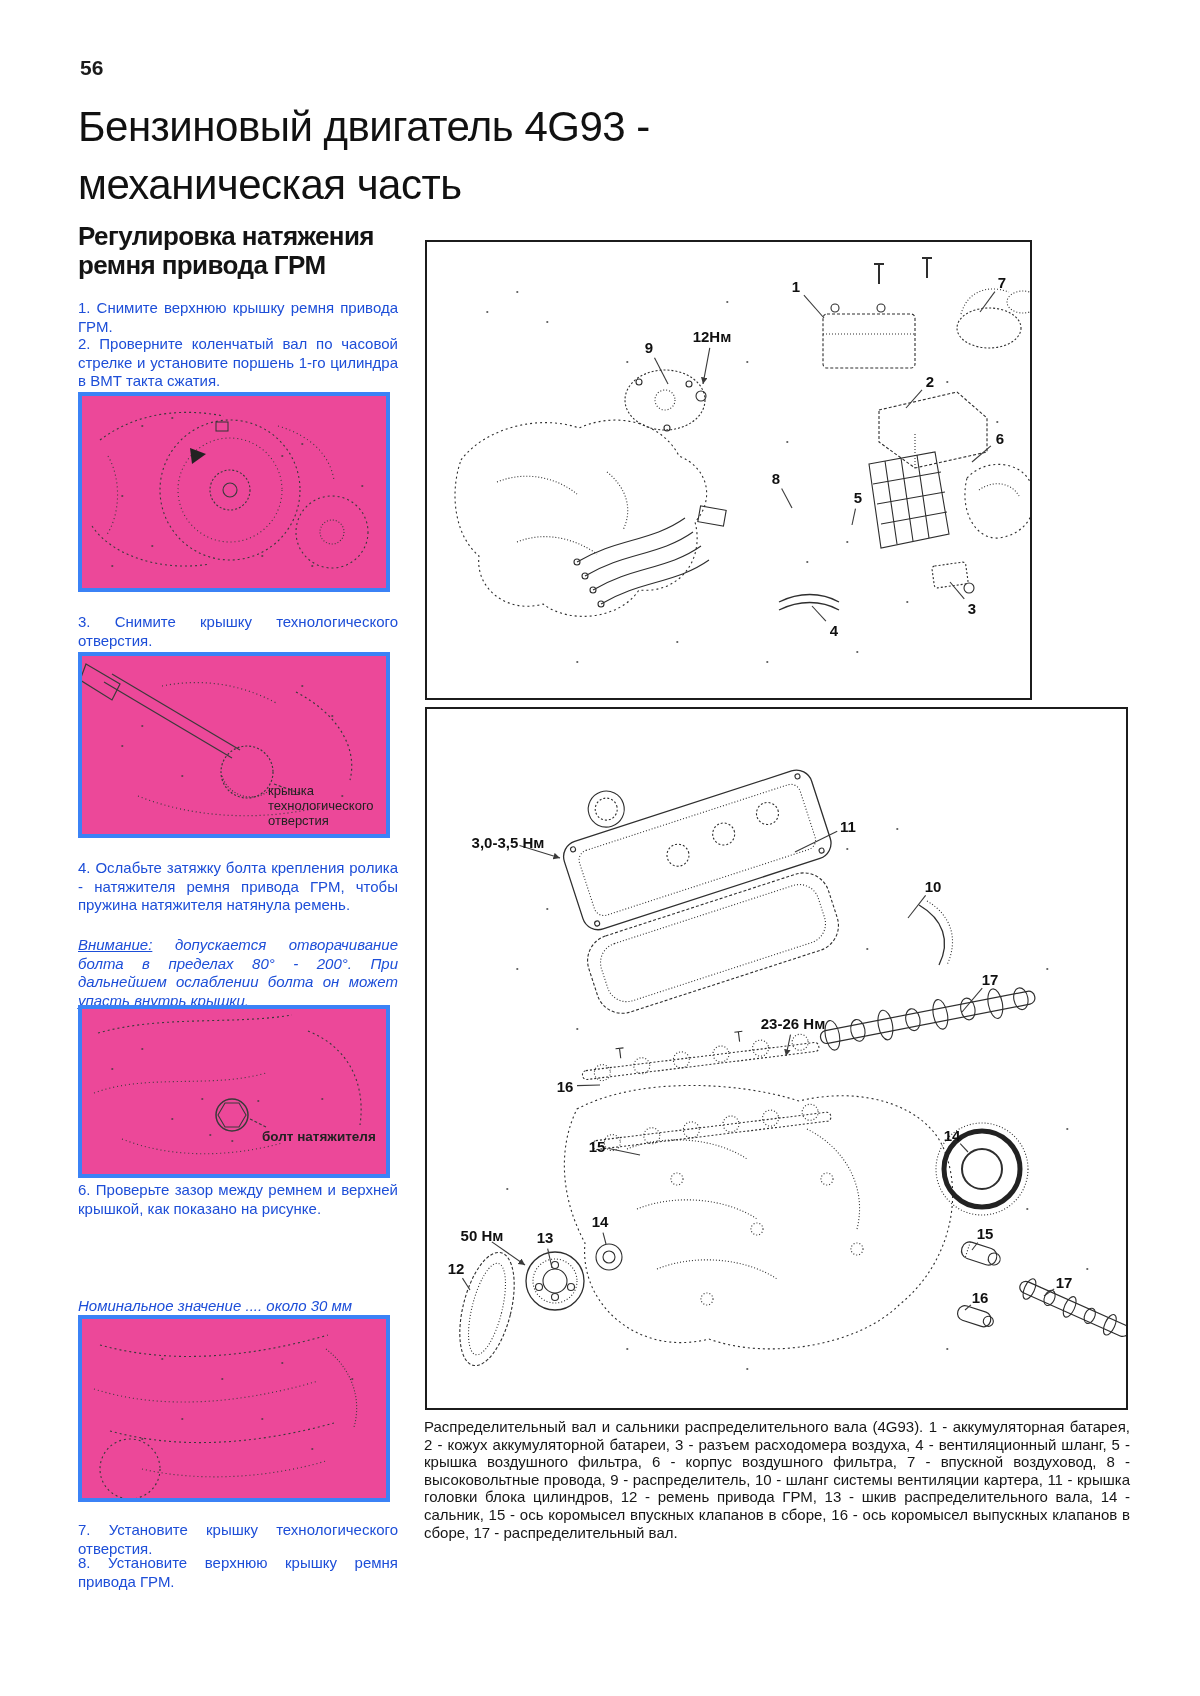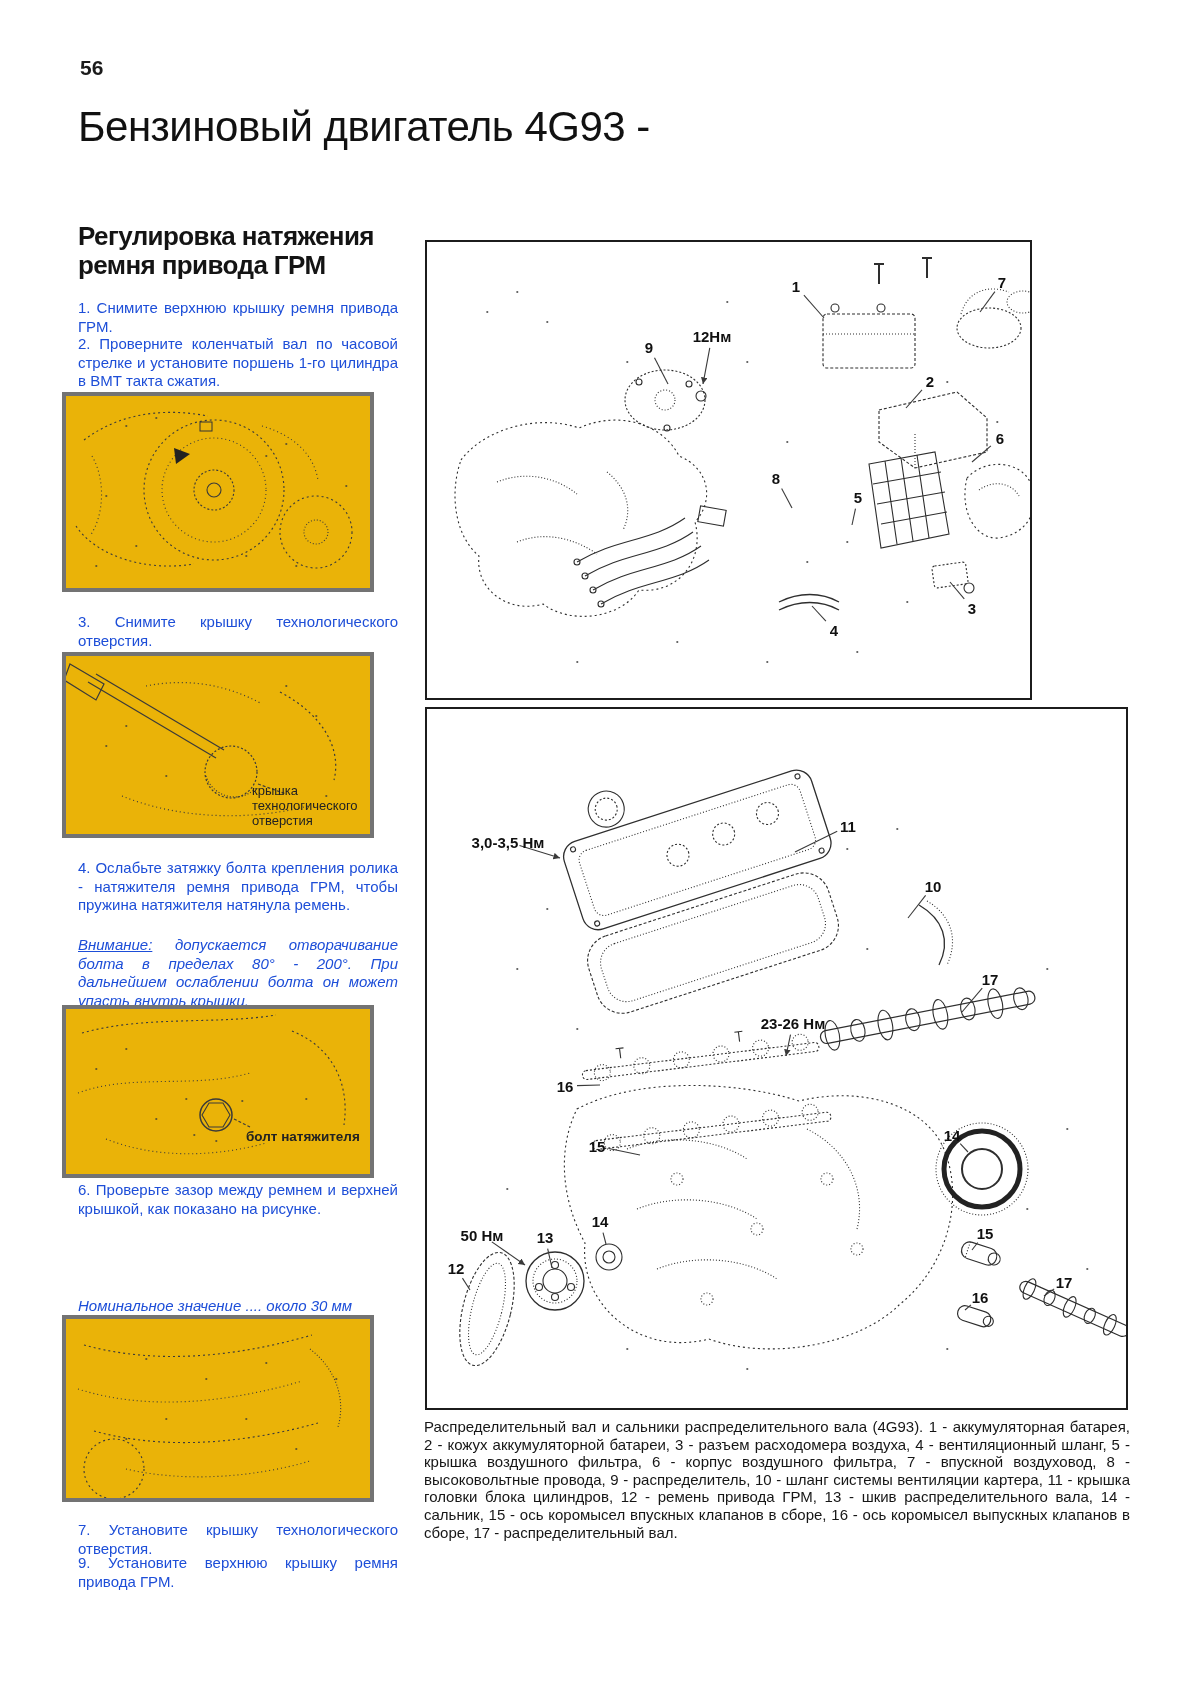--- a/index.html
+++ b/index.html
@@ -7,39 +7,39 @@
          font-family:"Liberation Sans",sans-serif;color:#1b1b1b;overflow:hidden;}
   .abs{position:absolute;}
   .page-number{left:80px;top:56px;font-size:21px;font-weight:bold;}
   .title{left:78px;top:98px;font-size:42px;font-weight:normal;line-height:58px;
          letter-spacing:-0.5px;margin:0;color:#111;}
   .section-heading{left:78px;top:222px;font-size:26px;font-weight:bold;line-height:29px;
          letter-spacing:-0.6px;margin:0;color:#141414;}
   .body-text{left:78px;width:320px;font-size:15px;line-height:18.6px;text-align:justify;color:#1d4ed8;}
   .italic{font-style:italic;}
   .warn-term{font-style:italic;text-decoration:underline;}
-  .figbox{left:62px;width:312px;border:4px solid #737373;background:#eab308;box-sizing:border-box;}
+  .figbox{left:78px;width:312px;border:4px solid #3b82f6;background:#ec4899;box-sizing:border-box;}
   .diag{left:425px;border:2px solid #1c1c1c;background:#fff;box-sizing:border-box;}
   .caption{left:424px;top:1418px;width:706px;font-size:15px;line-height:17.6px;
            text-align:justify;color:#161616;margin:0;}
   .fig-label{position:absolute;font-size:13px;line-height:15px;color:#222;white-space:pre-line;}
   .fig-label.bold{font-weight:bold;font-size:13.5px;}
   .callout{position:absolute;transform:translate(-50%,-50%);font-size:15px;font-weight:bold;
            color:#101010;white-space:nowrap;z-index:5;}
   #leader-svg{position:absolute;left:0;top:0;z-index:4;pointer-events:none;}
   svg{display:block;}
 </style>
 </head>
 <body>
 
 <div class="sheet">
 
   <div class="abs page-number">56</div>
 
-  <h1 class="abs title"><span>Бензиновый двигатель 4G93 -</span><br></h1>
+  <h1 class="abs title"><span>Бензиновый двигатель 4G93 -</span><br><span>механическая часть</span></h1>
 
   <h2 class="abs section-heading"><span>Регулировка натяжения</span><br><span>ремня привода ГРМ</span></h2>
 
   <p class="abs body-text" style="top:284px">1. Снимите верхнюю крышку ремня привода ГРМ.</p>
   <p class="abs body-text" style="top:320px">2. Проверните коленчатый вал по часовой стрелке и установите поршень 1-го цилиндра в ВМТ такта сжатия.</p>
 
   <div class="abs figbox" style="top:392px;height:200px">
     <svg width="304" height="192" viewBox="0 0 304 192">
       <g stroke="#3a3a3a" fill="none" stroke-width="1.1">
         <circle cx="148" cy="94" r="70" stroke-dasharray="2 3"></circle>
@@ -112,21 +112,21 @@
         <path d="M28,112 C100,132 180,124 252,104" stroke-dasharray="2 3"></path>
         <path d="M60,150 C120,164 190,158 244,142" stroke-dasharray="1 3"></path>
         <path d="M244,30 C270,50 280,80 272,108" stroke-dasharray="1 2"></path>
         <circle cx="48" cy="150" r="30" stroke-dasharray="2 3"></circle>
         <path d="M80,40h.6 M140,60h.6 M200,44h.6 M100,100h.6 M180,100h.6 M230,130h.6 M60,120h.6 M270,60h.6" stroke-width="1.6" stroke-linecap="round"></path>
       </g>
     </svg>
   </div>
 
   <p class="abs body-text" style="top:1506px">7. Установите крышку технологического отверстия.</p>
-  <p class="abs body-text" style="top:1539px">9. Установите верхнюю крышку ремня привода ГРМ.</p>
+  <p class="abs body-text" style="top:1539px">8. Установите верхнюю крышку ремня привода ГРМ.</p>
 
   <div class="abs diag" style="top:240px;width:607px;height:460px">
     <svg width="603" height="456" viewBox="0 0 603 456">
       <g stroke="#2e2e2e" fill="none" stroke-width="1.1">
         <path d="M34,218 C58,186 112,172 152,186 C192,168 236,182 252,214 C282,226 288,258 268,280 C278,318 252,352 212,348 C192,378 142,382 116,362 C82,372 48,348 52,314 C28,294 22,252 34,218 Z" stroke-dasharray="2 3"></path>
         <path d="M70,240 C100,228 130,236 150,252" stroke-dasharray="1 2"></path>
         <path d="M90,300 C120,288 150,298 170,312" stroke-dasharray="1 2"></path>
         <path d="M180,230 C200,246 206,268 196,288" stroke-dasharray="1 2"></path>
         <g>
           <path d="M150,320 C190,296 224,300 258,276"></path>

